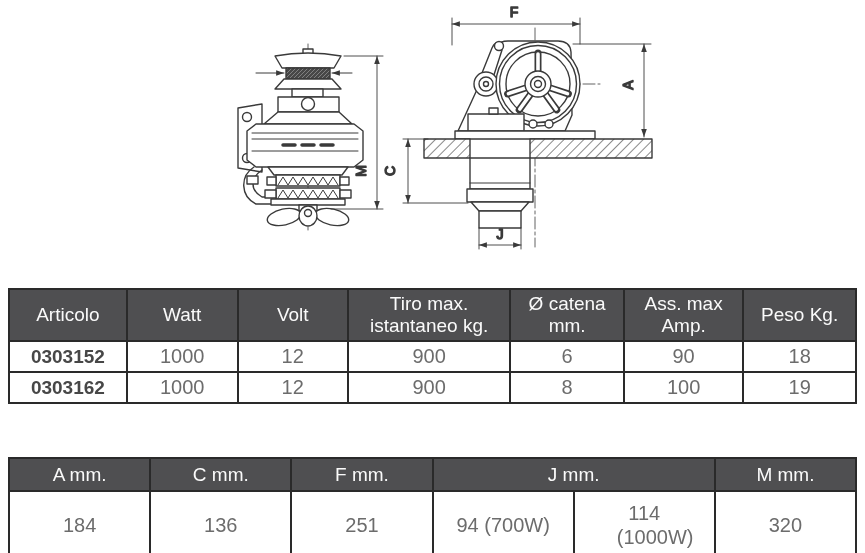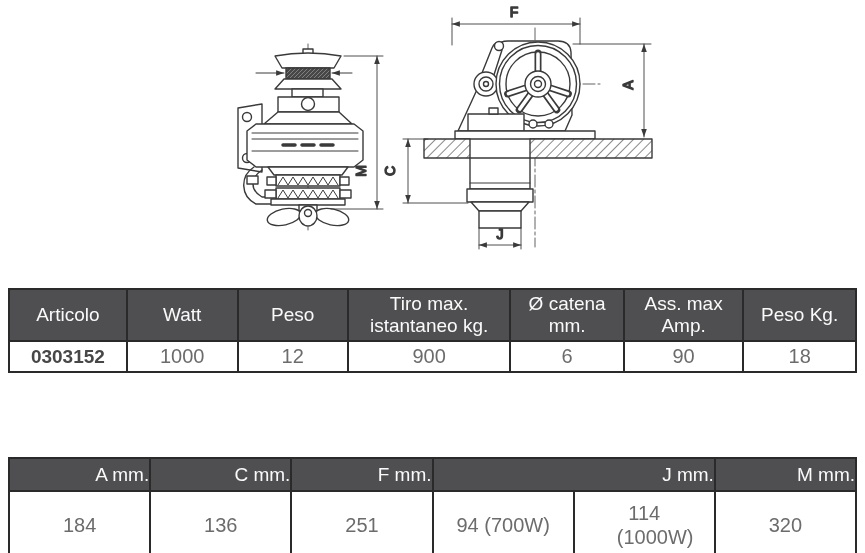--- a/index.html
+++ b/index.html
@@ -9,21 +9,21 @@
   svg text{font-family:"Liberation Sans",sans-serif;font-size:14px;fill:var(--drawing_line,#3a3a3a);}
   table{position:absolute;left:8px;width:849px;border-collapse:collapse;table-layout:fixed;text-align:center;}
   th,td{border:2px solid var(--border,#2a2a2a);overflow:hidden;padding:0;}
   th{background:var(--header_bg,#4f4f51);color:var(--header_text,#fafafa);
      font-weight:400;font-size:19px;line-height:22px;}
   td{color:var(--cell_text,#6c6c6c);font-size:20px;}
   #t1{top:288px;}
   #t1 thead tr{height:52px;}
   #t1 tbody tr{height:31px;}
   #t2{top:457px;}
-  #t2 thead tr{height:33px;text-align:right;}
+  #t2 thead tr{height:33px;}
   #t2 tbody tr{height:68px;}
   td.art{font-weight:700;color:var(--article_text,#474747);font-size:19px;}
   td.wrap{padding:0 42px;line-height:24px;}
   .l{display:block;}
 </style>
 </head>
 <body>
 
 <div class="page">
 
@@ -197,21 +197,21 @@
       <tr>
         <th>
             <span class="l">Articolo</span>
             <span class="l"></span>
           </th>
         <th>
             <span class="l">Watt</span>
             <span class="l"></span>
           </th>
         <th>
-            <span class="l">Peso</span>
+            <span class="l">Volt</span>
             <span class="l"></span>
           </th>
         <th>
             <span class="l">Tiro max.</span>
             <span class="l">istantaneo kg.</span>
           </th>
         <th>
             <span class="l">Ø catena</span>
             <span class="l">mm.</span>
           </th>
@@ -227,20 +227,29 @@
     </thead>
     <tbody>
       <tr>
         <td class="art">0303152</td>
         <td>1000</td>
         <td>12</td>
         <td>900</td>
         <td>6</td>
         <td>90</td>
         <td>18</td>
+      </tr>
+      <tr>
+        <td class="art">0303162</td>
+        <td>1000</td>
+        <td>12</td>
+        <td>900</td>
+        <td>8</td>
+        <td>100</td>
+        <td>19</td>
       </tr>
     </tbody>
   </table>
 
   <table id="t2">
     <colgroup>
       <col style="width:16.67%">
         <col style="width:16.67%">
         <col style="width:16.67%">
       <col style="width:16.67%">

